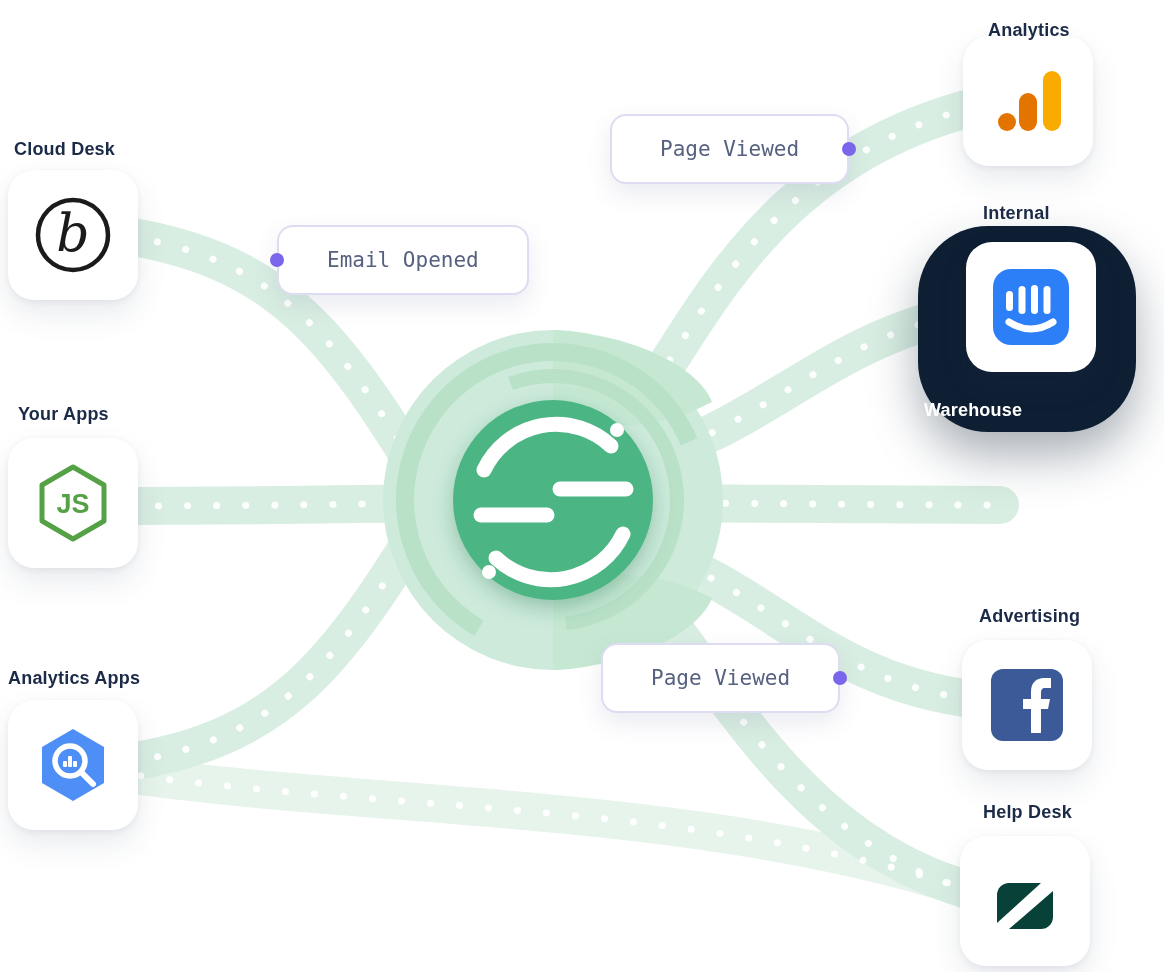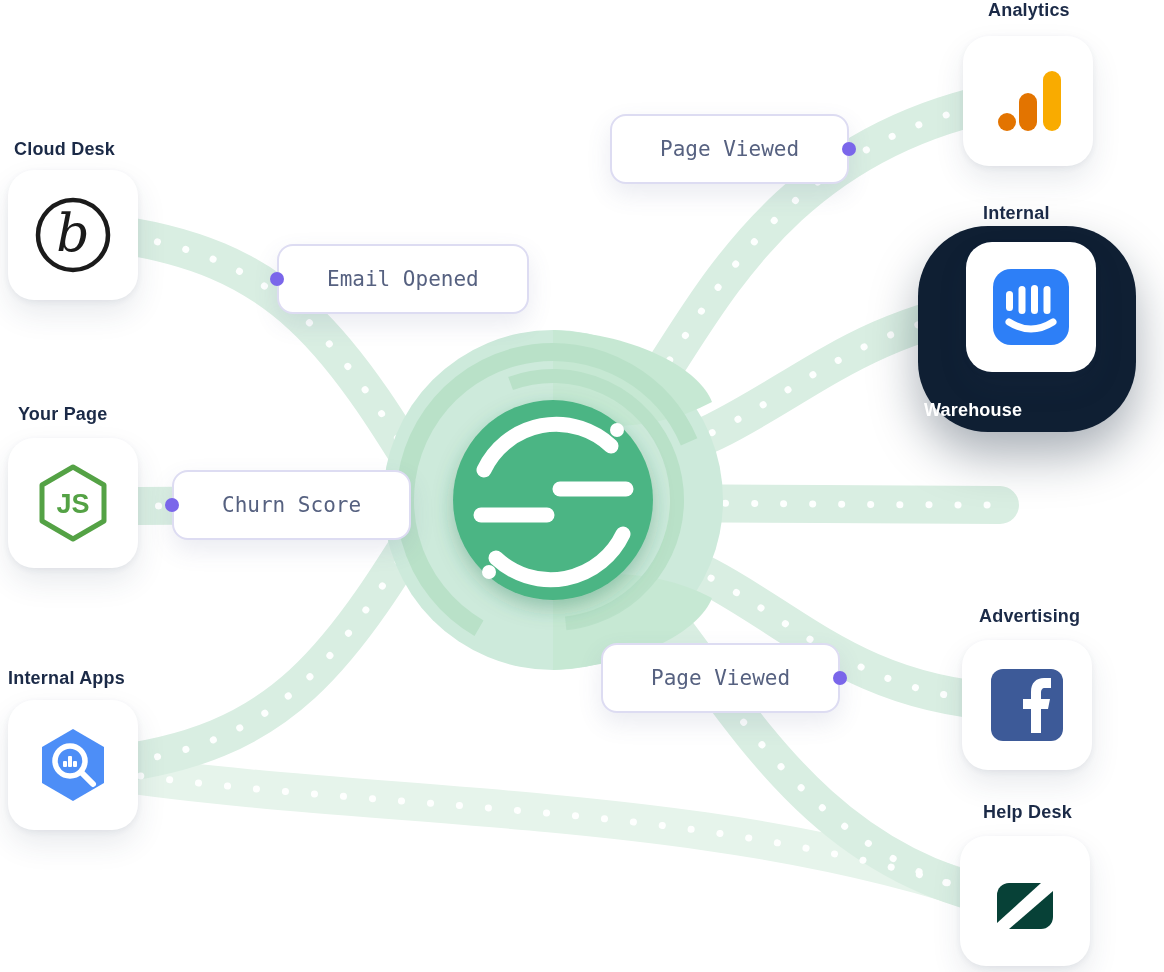--- a/index.html
+++ b/index.html
@@ -94,41 +94,41 @@
   <div class="blob"></div>
 
   <div class="group-label" style="left:14px;top:139px;">Cloud Desk</div>
   <div class="app-card" style="left:8px;top:170px;">
     <svg width="80" height="80" viewBox="0 0 80 80">
       <circle cx="40" cy="40" r="35" fill="none" stroke="#1b1b1b" stroke-width="4.5"></circle>
       <text x="40" y="56" text-anchor="middle" font-size="52" font-style="italic" font-family="DejaVu Serif, serif" fill="#1b1b1b">b</text>
     </svg>
   </div>
 
-  <div class="group-label" style="left:18px;top:404px;">Your Page</div>
+  <div class="group-label" style="left:18px;top:404px;">Your Apps</div>
   <div class="app-card" style="left:8px;top:438px;">
     <svg width="84" height="84" viewBox="0 0 84 84">
       <polygon points="42,6 73,24 73,60 42,78 11,60 11,24" fill="none" stroke="#54a245" stroke-width="5" stroke-linejoin="round"></polygon>
       <text x="42" y="52" text-anchor="middle" font-size="27" font-weight="bold" font-family="Liberation Sans, sans-serif" fill="#54a245">JS</text>
     </svg>
   </div>
 
-  <div class="group-label" style="left:8px;top:668px;">Internal Apps</div>
+  <div class="group-label" style="left:8px;top:668px;">Analytics Apps</div>
   <div class="app-card" style="left:8px;top:700px;">
     <svg width="84" height="84" viewBox="0 0 84 84">
       <polygon points="42,6 73,24 73,60 42,78 11,60 11,24" fill="#4d8ef7"></polygon>
       <circle cx="39" cy="38" r="15" fill="none" stroke="#ffffff" stroke-width="5.5"></circle>
       <line x1="50" y1="49" x2="62" y2="61" stroke="#ffffff" stroke-width="6" stroke-linecap="round"></line>
       <rect x="32" y="38" width="4" height="6" rx="1" fill="#ffffff"></rect>
       <rect x="37" y="33" width="4" height="11" rx="1" fill="#ffffff"></rect>
       <rect x="42" y="38" width="4" height="6" rx="1" fill="#ffffff"></rect>
     </svg>
   </div>
 
-  <div class="group-label" style="left:988px;top:0;">Analytics</div>
+  <div class="group-label" style="left:988px;top:20px;">Analytics</div>
   <div class="app-card" style="left:963px;top:36px;">
     <svg width="84" height="84" viewBox="0 0 84 84">
       <rect x="57" y="12" width="18" height="60" rx="9" fill="#f9ab00"></rect>
       <rect x="33" y="34" width="18" height="38" rx="9" fill="#e37400"></rect>
       <circle cx="21" cy="63" r="9" fill="#e37400"></circle>
     </svg>
   </div>
 
   <div class="group-label" style="left:983px;top:203px;">Internal</div>
   <div class="app-card" style="left:966px;top:242px;">
@@ -159,28 +159,24 @@
       <path d="M26,24 H58 L14,64 V36 A12,12 0 0 1 26,24 Z" fill="#074137"></path>
       <path d="M70,32 L70,58 A12,12 0 0 1 58,70 L26,70 Z" fill="#074137"></path>
     </svg>
   </div>
 
   <div class="pill" style="left:610px;top:114px;">
     <span>Page Viewed</span>
     <span class="dot right"></span>
   </div>
 
-  <div class="pill" style="left:277px;top:244px;">
+  <div class="pill" style="left:277px;top:225px;">
     <span class="dot left"></span>
     <span>Email Opened</span>
   </div>
 
-  <div class="pill" style="left:172px;top:470px;">
-    <span class="dot left"></span>
-    <span>Churn Score</span>
-  </div>
 
   <div class="pill" style="left:601px;top:643px;">
     <span>Page Viewed</span>
     <span class="dot right"></span>
   </div>
 
 </div>
 
 </body></html>

